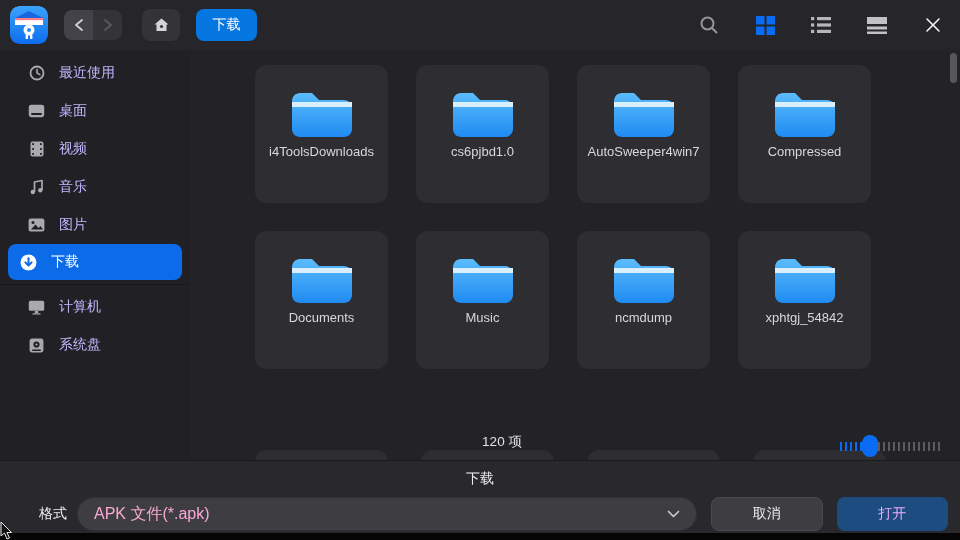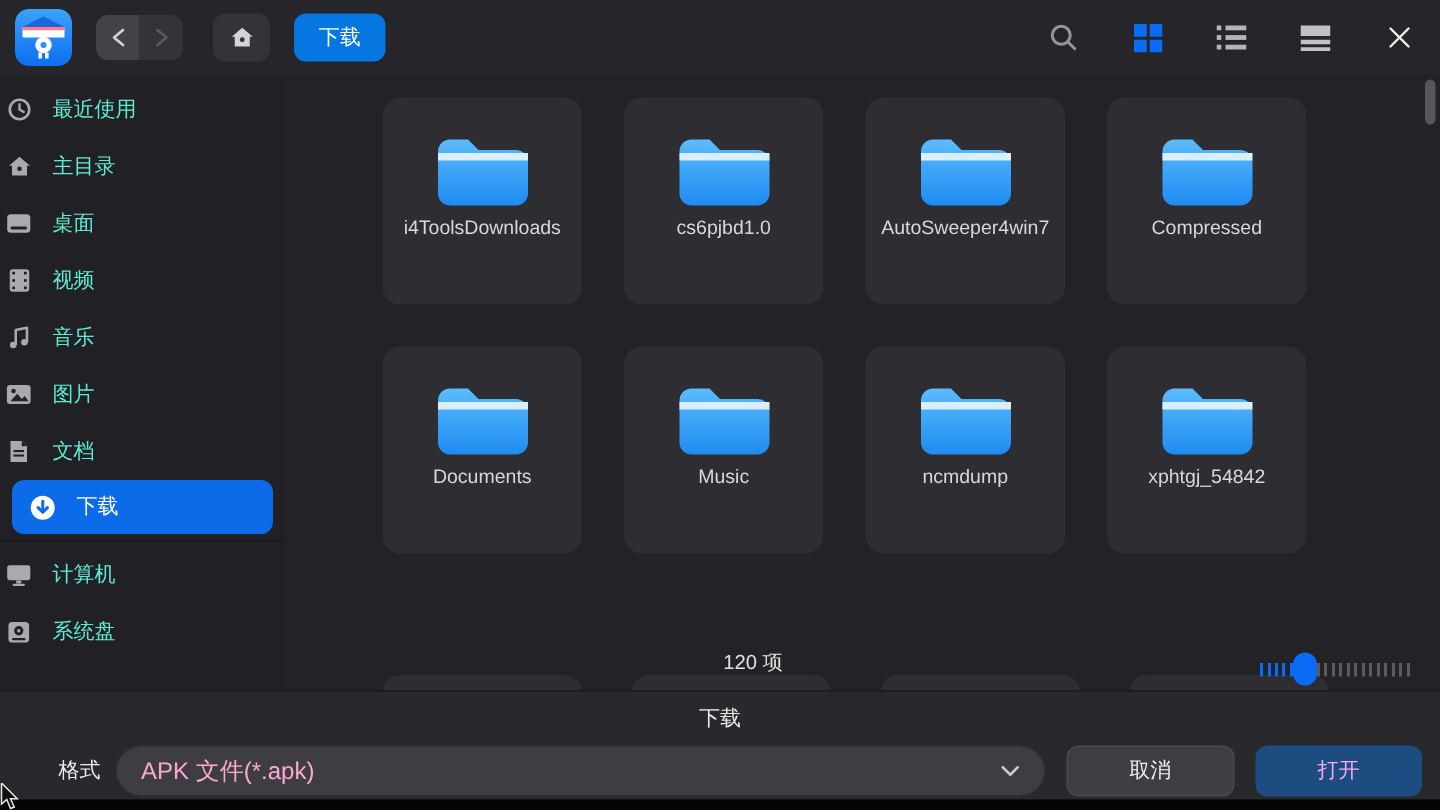--- a/index.html
+++ b/index.html
@@ -20,22 +20,22 @@
   .crumb-tab { margin-left:16px; height:32px; min-width:61px; padding:0 16px; background:#0676e0;
     border-radius:8px; display:flex; align-items:center; justify-content:center;
     color:#fff; font-size:14px; }
   .tb-spacer { flex:1; }
   .tb-icons { display:flex; align-items:center; gap:34px; margin-right:16px; }
   .tb-icon { width:22px; height:22px; display:flex; align-items:center; justify-content:center; }
 
   
   .sidebar { position:absolute; top:50px; left:0; width:190px; height:410px;
     background:#212125; padding-top:4px; }
-  .side-item { height:38px; display:flex; align-items:center; padding-left:4px;
-    gap:14px; font-size:14px; color:#5eead4; }
+  .side-item { height:38px; display:flex; align-items:center; padding-left:28px;
+    gap:14px; font-size:14px; color:#c4b5fd; }
   .side-item .si-icon { width:17px; height:17px; display:flex; align-items:center; justify-content:center; }
   .side-item.active { margin:0 8px; padding-left:12px; height:36px; background:#0b6be8;
     border-radius:8px; color:#fff; }
   .side-sep { height:1px; background:#19191c; margin:4px 0 3px 0; }
   .side-scrollbar { position:absolute; top:3px; right:-5px; width:4px; height:222px;
     border-radius:2px; background:#414145; }
 
   
   .main { position:absolute; top:50px; left:190px; width:770px; height:410px; background:#232327; overflow:hidden; }
   .grid { position:absolute; top:15px; left:65px; width:631px; display:grid;
@@ -179,29 +179,20 @@
     <div class="side-item">
       <span class="si-icon">
         <svg width="16" height="16" viewBox="0 0 16 16">
             <circle cx="8" cy="8" r="6.5" fill="none" stroke="#a9a9ae" stroke-width="1.8"></circle>
             <polyline points="8,4.5 8,8 10.8,9.6" fill="none" stroke="#a9a9ae" stroke-width="1.6" stroke-linecap="round"></polyline>
           </svg>
       </span>
       <span>最近使用</span>
     </div>
 
-    <div class="side-item">
-      <span class="si-icon">
-        <svg width="16" height="16" viewBox="0 0 16 16">
-            <path d="M8 1.5 L15 7.5 H13 V14 H3 V7.5 H1 Z" fill="#a9a9ae"></path>
-            <circle cx="8" cy="9.5" r="1.5" fill="#212125"></circle>
-          </svg>
-      </span>
-      <span>主目录</span>
-    </div>
 
     <div class="side-item">
       <span class="si-icon">
         <svg width="17" height="14" viewBox="0 0 17 14">
             <rect x="0.8" y="0.8" width="15.4" height="12.4" rx="2.4" fill="#a9a9ae"></rect>
             <rect x="3" y="9" width="11" height="2" rx="1" fill="#212125"></rect>
           </svg>
       </span>
       <span>桌面</span>
     </div>
@@ -236,31 +227,20 @@
       <span class="si-icon">
         <svg width="17" height="14" viewBox="0 0 17 14">
             <rect x="0.6" y="0.6" width="15.8" height="12.8" rx="2.2" fill="#a9a9ae"></rect>
             <circle cx="5" cy="4.6" r="1.5" fill="#212125"></circle>
             <path d="M3 11.5 L7.5 6.5 L10.5 10 L12.5 8 L15 11.5 Z" fill="#212125"></path>
           </svg>
       </span>
       <span>图片</span>
     </div>
 
-    <div class="side-item">
-      <span class="si-icon">
-        <svg width="13" height="16" viewBox="0 0 13 16">
-            <path d="M1 1 H8.5 L12 4.5 V15 H1 Z" fill="#a9a9ae"></path>
-            <path d="M8.5 1 V4.5 H12 Z" fill="#212125"></path>
-            <rect x="3" y="7" width="7" height="1.4" fill="#212125"></rect>
-            <rect x="3" y="10" width="7" height="1.4" fill="#212125"></rect>
-          </svg>
-      </span>
-      <span>文档</span>
-    </div>
 
     <div class="side-item active">
       <span class="si-icon">
         <svg width="17" height="17" viewBox="0 0 17 17">
             <circle cx="8.5" cy="8.5" r="8" fill="#ffffff"></circle>
             <line x1="8.5" y1="4.2" x2="8.5" y2="11" stroke="#0b6be8" stroke-width="2" stroke-linecap="round"></line>
             <polyline points="5.4,8.4 8.5,11.5 11.6,8.4" fill="none" stroke="#0b6be8" stroke-width="2" stroke-linecap="round" stroke-linejoin="round"></polyline>
           </svg>
       </span>
       <span>下载</span>

